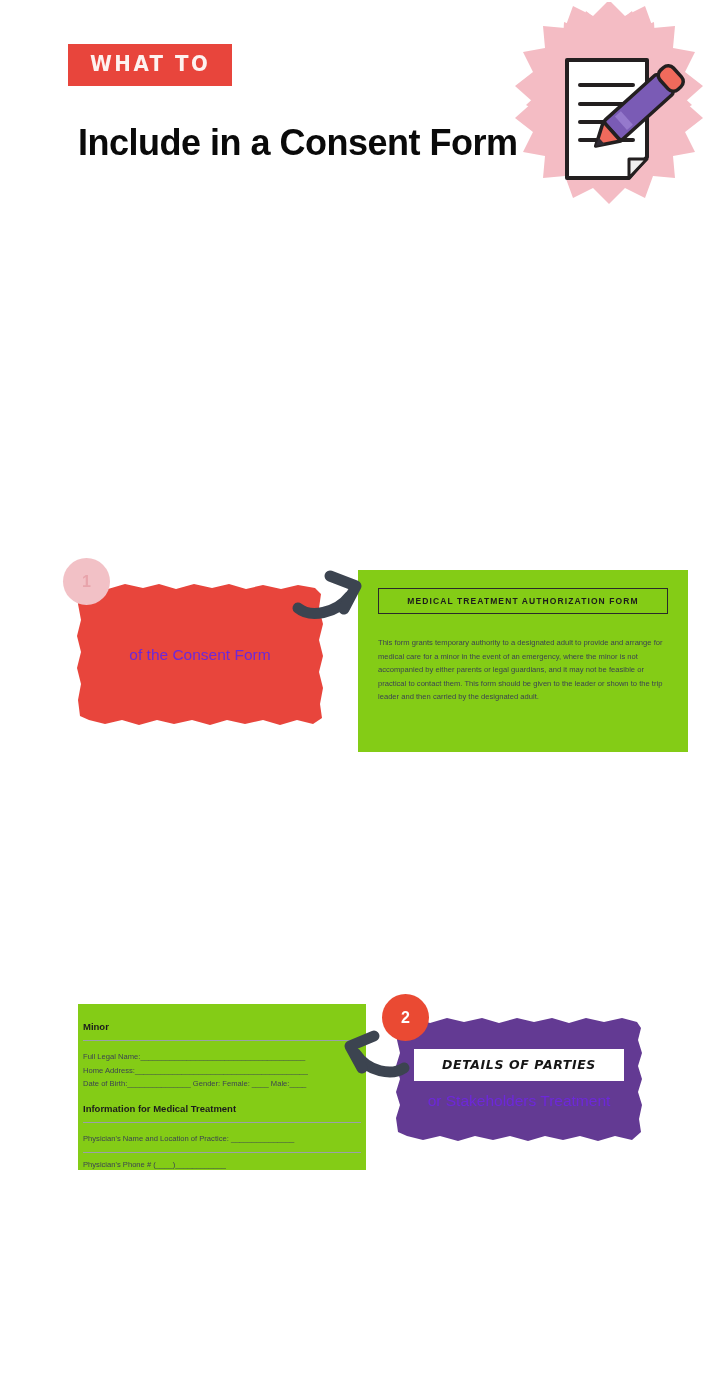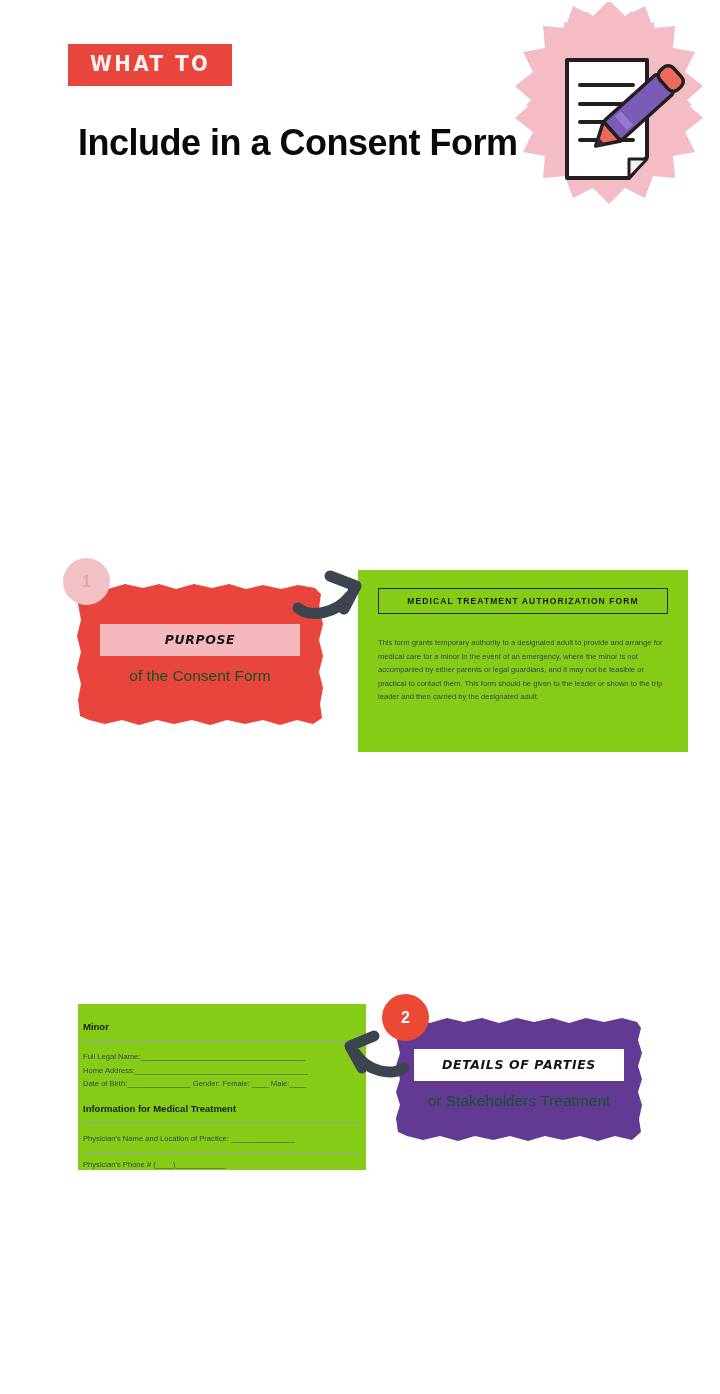--- a/index.html
+++ b/index.html
@@ -80,21 +80,21 @@
     font-family: "DejaVu Sans", sans-serif;
     font-weight: bold;
     font-style: italic;
     font-size: 12.5px;
     letter-spacing: 0.6px;
     color: #161616;
     line-height: 1.1;
     white-space: nowrap;
   }
   .sub {
-    color: #14532d;
+    color: #6d28d9;
     font-size: 15.5px;
     text-align: right;
     line-height: 1.3;
     font-weight: 400;
   }
 
   
   .num {
     position: absolute;
     width: 47px; height: 47px;
@@ -189,23 +189,20 @@
 <div class="steps">
 
   <div class="row" style="height:214px;">
     <div class="num num-pink" style="left:63px; top:296px; position:absolute;">1</div>
 
     <div class="rough" style="left:75px; top:318px;">
       <svg viewBox="0 0 250 148" preserveAspectRatio="none">
         <path fill="#e8453c" d="M4,9 L18,5 L33,9 L50,4 L68,8 L84,4 L101,9 L119,4 L137,8 L154,4 L171,9 L188,5 L206,9 L223,5 L240,8 L246,14 L244,28 L248,44 L244,60 L248,76 L244,92 L248,108 L245,124 L247,138 L238,144 L222,140 L205,145 L188,140 L170,144 L152,140 L135,145 L117,140 L99,144 L82,140 L64,145 L47,140 L30,144 L14,140 L5,136 L3,120 L6,104 L2,88 L6,72 L2,56 L6,40 L3,24 Z"></path>
       </svg>
       <div class="rough-inner">
-        <div class="strip strip-red">
-          <div class="strip-text">PURPOSE</div>
-        </div>
         <div class="sub">of the Consent Form</div>
       </div>
     </div>
 
     <div class="arrow" style="left:294px; top:300px;">
       <svg width="82" height="56" viewBox="0 0 82 56">
         <path d="M4 46 C16 56, 42 52, 56 34" stroke="#3c4450" stroke-width="11" fill="none" stroke-linecap="round"></path>
         <path d="M36 14 L62 24 L50 47" stroke="#3c4450" stroke-width="11" fill="none" stroke-linecap="round" stroke-linejoin="round"></path>
       </svg>
     </div>

